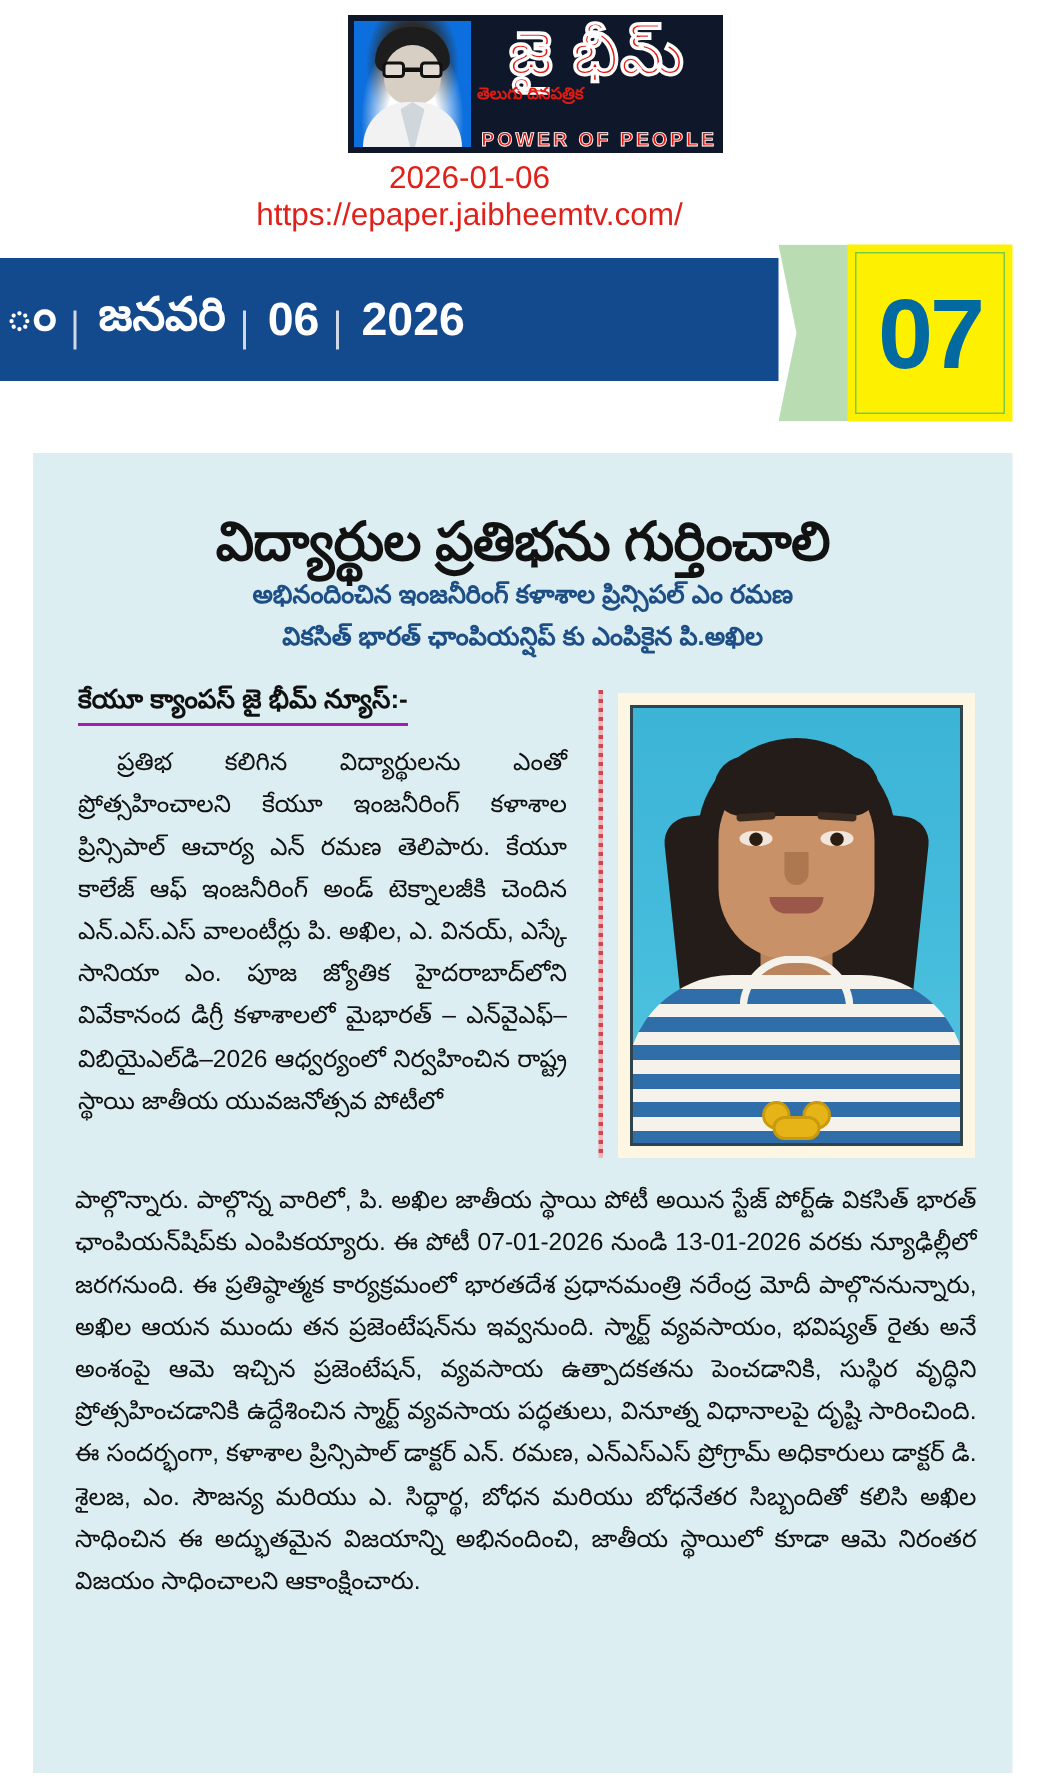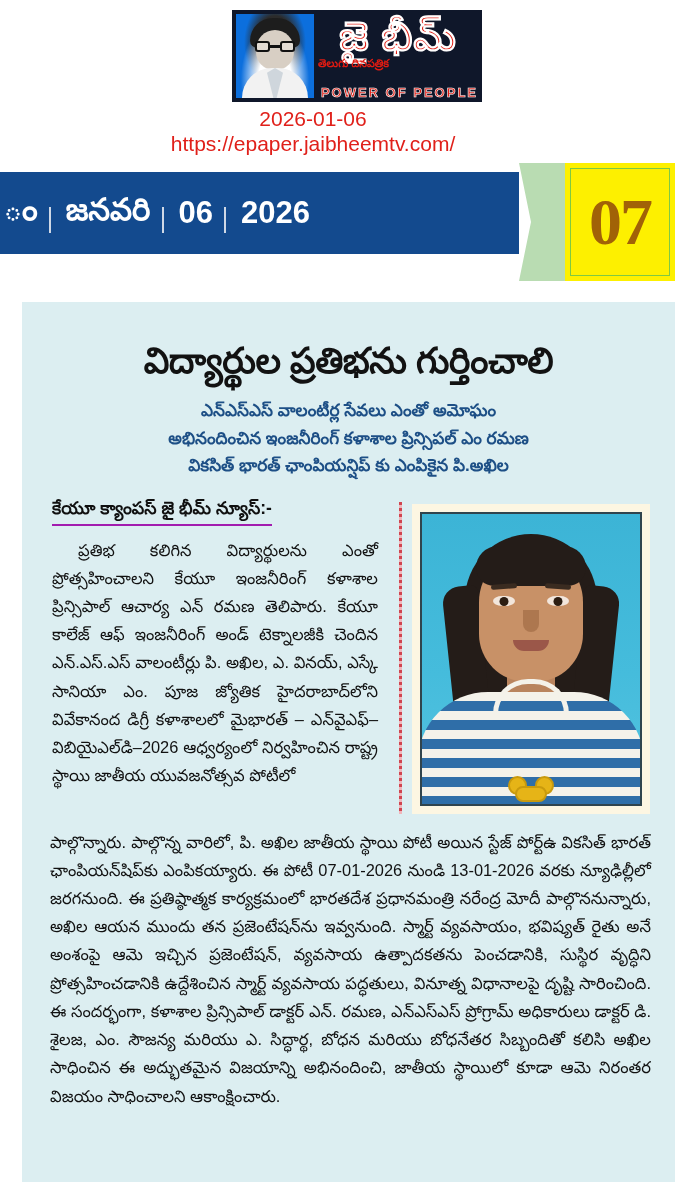--- a/index.html
+++ b/index.html
@@ -104,23 +104,22 @@
   #headband .pagebox{
     position:absolute;left:565px;top:0;width:110px;height:118px;
     background:#fdf000;
   }
   #headband .pagebox .inner{
     position:absolute;left:5px;top:5px;right:5px;bottom:5px;
     border:1.5px solid #7ec943;
     display:flex;align-items:center;justify-content:center;
   }
   #headband .pagebox .num{
-    color:#a16207;font-size:66px;font-weight:bold;line-height:1;
+    color:#0369a1;font-size:66px;font-weight:bold;line-height:1;
     letter-spacing:-2px;
-    font-family:Liberation Serif, serif;
   }
 
   
   #article{
     position:absolute;left:22px;top:302px;width:653px;height:880px;
     background:#dceef1;overflow:hidden;
   }
   #headline{
     margin:36px 10px 0 10px;text-align:center;
     color:#121212;font-size:36px;font-weight:bold;line-height:1.25;
@@ -284,21 +283,20 @@
     <div class="inner">
       <span class="num">07</span>
     </div>
   </div>
 </div>
 
 <div id="article">
 
   <div id="headline">విద్యార్థుల ప్రతిభను గుర్తించాలి</div>
 
-  <div class="subhead first">ఎన్ఎస్ఎస్ వాలంటీర్ల సేవలు ఎంతో అమోఘం</div>
   <div class="subhead">అభినందించిన ఇంజనీరింగ్ కళాశాల ప్రిన్సిపల్ ఎం రమణ</div>
   <div class="subhead">వికసిత్ భారత్ ఛాంపియన్షిప్ కు ఎంపికైన పి.అఖిల</div>
 
   <div id="topcols">
 
     <div id="leftcol">
       <div id="byline">కేయూ క్యాంపస్ జై భీమ్ న్యూస్:-</div>
       <div class="bodytext indent">ప్రతిభ కలిగిన విద్యార్థులను ఎంతో ప్రోత్సహించాలని కేయూ ఇంజనీరింగ్ కళాశాల ప్రిన్సిపాల్ ఆచార్య ఎన్ రమణ తెలిపారు. కేయూ కాలేజ్ ఆఫ్ ఇంజనీరింగ్ అండ్ టెక్నాలజీకి చెందిన ఎన్.ఎస్.ఎస్ వాలంటీర్లు పి. అఖిల, ఎ. వినయ్, ఎస్కే సానియా ఎం. పూజ జ్యోతిక హైదరాబాద్‌లోని వివేకానంద డిగ్రీ కళాశాలలో మైభారత్ – ఎన్‌వైఎఫ్‌–విబియైఎల్‌డి–2026 ఆధ్వర్యంలో నిర్వహించిన రాష్ట్ర స్థాయి జాతీయ యువజనోత్సవ పోటీలో</div>
     </div>
 

